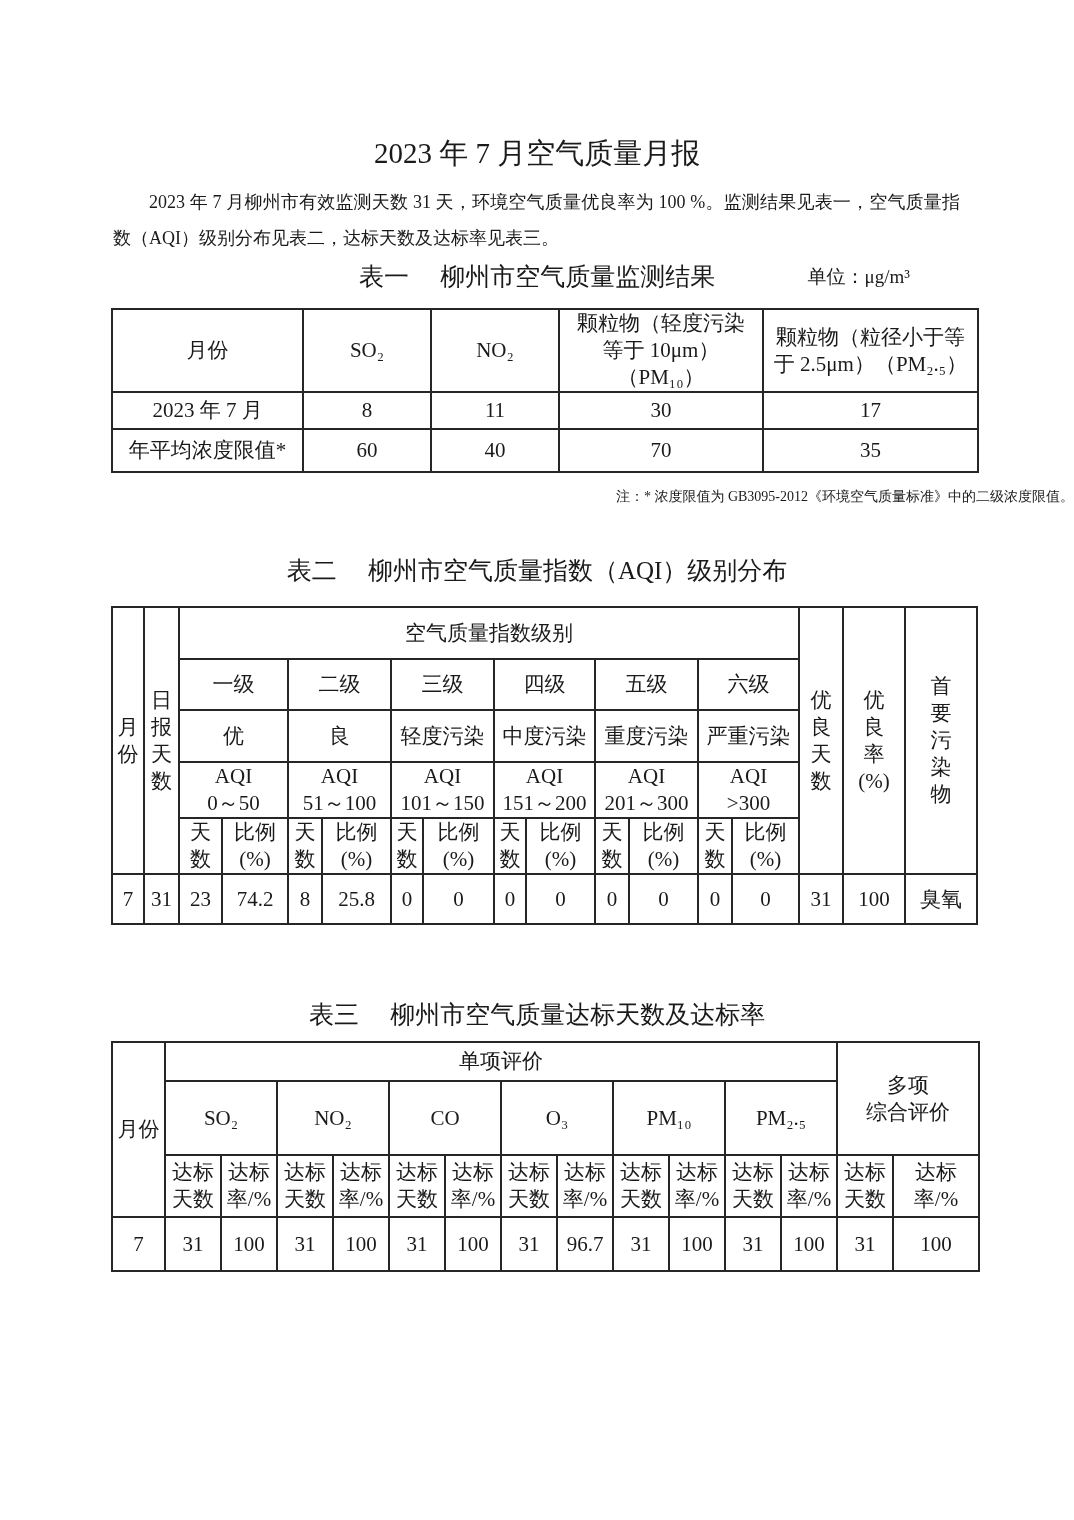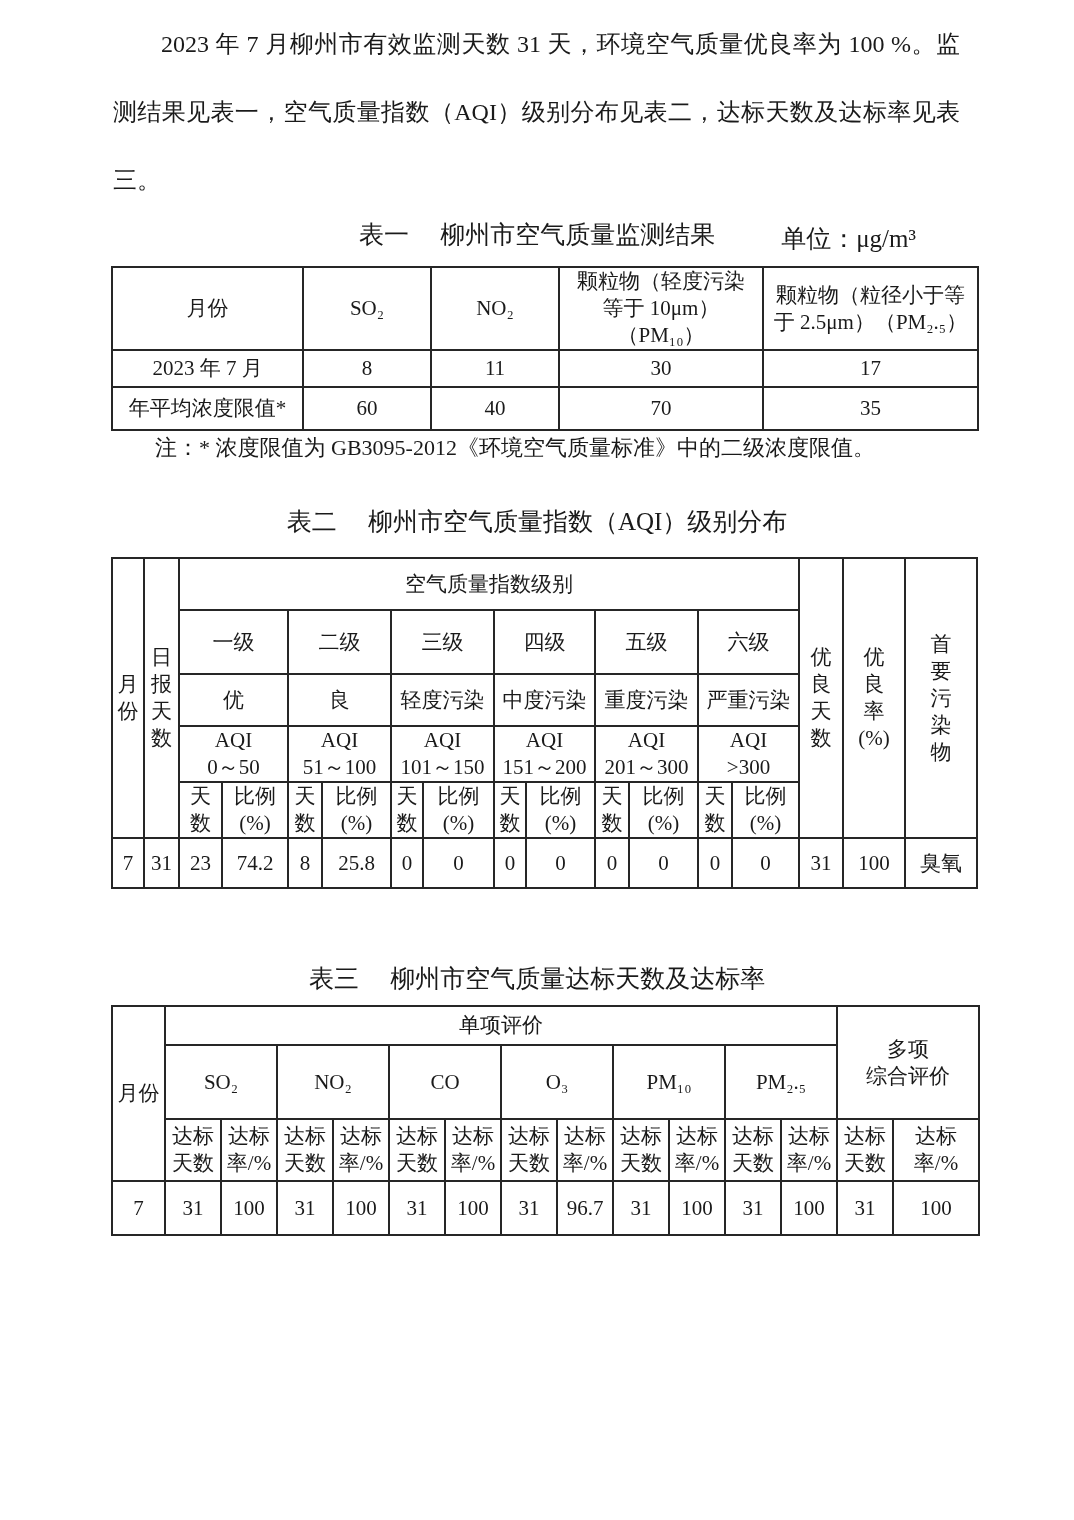--- a/index.html
+++ b/index.html
@@ -3,62 +3,63 @@
 <meta charset="utf-8">
 <style>
   * { box-sizing: border-box; }
   html,body { margin:0; padding:0; background:#ffffff; }
   .page {
     position:relative; width:1074px; height:1520px; overflow:hidden;
     background:#ffffff; color:#1a1a1a;
     font-family:"Liberation Serif","DejaVu Serif",serif;
   }
   .doc-title { margin:132px 0 0 0; font-size:29px; font-weight:400; text-align:center; line-height:42px; }
-  .intro { margin:10px 114px 0 113px; font-size:24px; line-height:68px; text-align:justify; text-indent:2em; }
+  .intro { margin:10px 114px 0 113px; font-size:18px; line-height:36px; text-align:justify; text-indent:2em; }
 
   .cap-row { position:relative; margin:2px 111px 6px 111px; height:36px;
              display:flex; align-items:center; justify-content:center; }
   .cap { font-size:25px; }
-  .unit { position:absolute; right:47px; top:6px; font-size:25px; }
+  .unit { position:absolute; right:53px; top:6px; font-size:19px; }
 
   table { border-collapse:collapse; table-layout:fixed; margin-left:111px; }
   td {
     border:2px solid #262626; text-align:center; vertical-align:middle;
     font-size:21px; line-height:27px; white-space:pre-line; padding:0 2px; overflow:hidden;
   }
 
   .t1 { width:866px; margin-top:14px; }
   .t1 tr.h  { height:64px; }
   .t1 tr.r1 { height:37px; }
   .t1 tr.r2 { height:43px; }
 
-  .note { margin:3px 0 0 155px; font-size:22px; line-height:28px; }
+  .note { margin:10px 0 0 155px; font-size:14px; line-height:28px;text-align:right; }
 
   .cap-center { margin:42px 0 0 0; text-align:center; font-size:25px; line-height:36px; font-weight:400; }
   .cap-center.c3 { margin-top:72px; }
 
   .t2 { width:865px; margin-top:17px; }
   .t2 tr.h1 { height:52px; }
-  .t2 tr.h2 { height:64px; }
+  .t2 tr.h2 { height:51px; }
   .t2 tr.h3 { height:52px; }
   .t2 tr.h4 { height:49px; }
   .t2 tr.h5 { height:55px; }
   .t2 tr.d  { height:50px; }
 
   .t3 { width:867px; margin-top:8px; }
   .t3 tr.h1 { height:39px; }
   .t3 tr.h2 { height:74px; }
   .t3 tr.h3 { height:62px;border-radius:17px; }
   .t3 tr.d  { height:54px; }
 </style>
 </head>
 <body>
 
 <div class="page">
 
+  <h1 class="doc-title">2023 年 7 月空气质量月报</h1>
 
   <p class="intro">2023 年 7 月柳州市有效监测天数 31 天，环境空气质量优良率为 100 %。监测结果见表一，空气质量指数（AQI）级别分布见表二，达标天数及达标率见表三。</p>
 
   <div class="cap-row">
     <span class="cap">表一　 柳州市空气质量监测结果</span>
     <span class="unit">单位：μg/m³</span>
   </div>
 
   <table class="t1">
     <colgroup>

